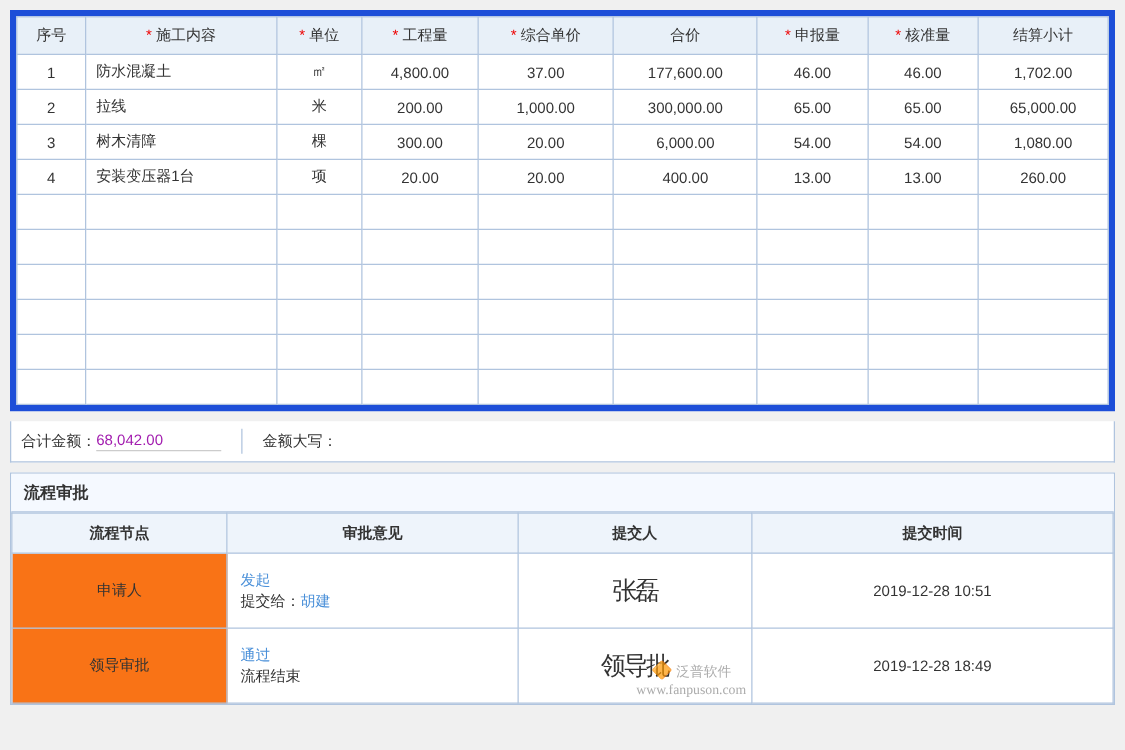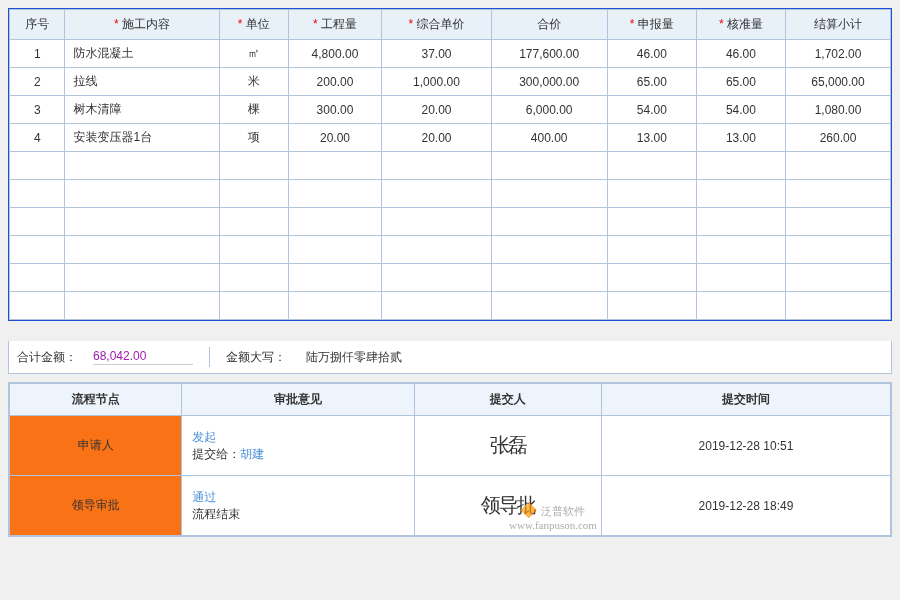--- a/index.html
+++ b/index.html
@@ -37,23 +37,23 @@
       background: #fff;
       border: 1px solid #ccc;
       padding: 3px 10px;
       font-size: 12px;
       cursor: pointer;
       border-radius: 2px;
       color: #333;
     }
     
     .main-table-wrapper {
-      border: 1px solid #1d4ed8;
+      border: 5px solid #1d4ed8;
       background: #fff;
-      margin-bottom: 20px;
+      margin-bottom: 8px;
     }
     .main-table {
       width: 100%;
       border-collapse: collapse;
     }
     .main-table th {
       background: #e8f0f8;
       border: 1px solid #b0c4de;
       padding: 6px 4px;
       text-align: center;
@@ -82,40 +82,40 @@
       background: #fff;
       display: flex;
       align-items: center;
       padding: 6px 8px;
       gap: 0;
     }
     .summary-label {
       font-size: 12px;
       color: #333;
       white-space: nowrap;
-      margin-right: 16px;
+      margin-right: 0;
     }
     .summary-value {
       font-size: 12px;
       color: #a21caf;
       min-width: 100px;
       border-bottom: 1px solid #ccc;
       padding-bottom: 1px;
     }
     .summary-divider {
       width: 1px;
       height: 20px;
       background: #b0c4de;
       margin: 0 16px;
     }
     .summary-amount-label {
       font-size: 12px;
       color: #333;
       white-space: nowrap;
-      margin-right: 20px;
+      margin-right: 8px;
     }
     .summary-amount-value {
       font-size: 12px;
       color: #333;
       flex: 1;
     }
     
     .workflow-section {
       border: 1px solid #b0c4de;
       background: #fff;
@@ -331,24 +331,24 @@
           </tr>
         </tbody>
     </table>
   </div>
 
   <div class="summary-row">
     <span class="summary-label">合计金额：</span>
     <span class="summary-value">68,042.00</span>
     <div class="summary-divider"></div>
     <span class="summary-amount-label">金额大写：</span>
-    <span class="summary-amount-value">陆万捌仟零肆拾贰</span>
   </div>
 
   <div class="workflow-section">
+    <div class="workflow-title">流程审批</div>
     <table class="workflow-table">
       <thead>
         <tr>
           <th>流程节点</th>
           <th>审批意见</th>
           <th>提交人</th>
           <th>提交时间</th>
         </tr>
       </thead>
       <tbody>

